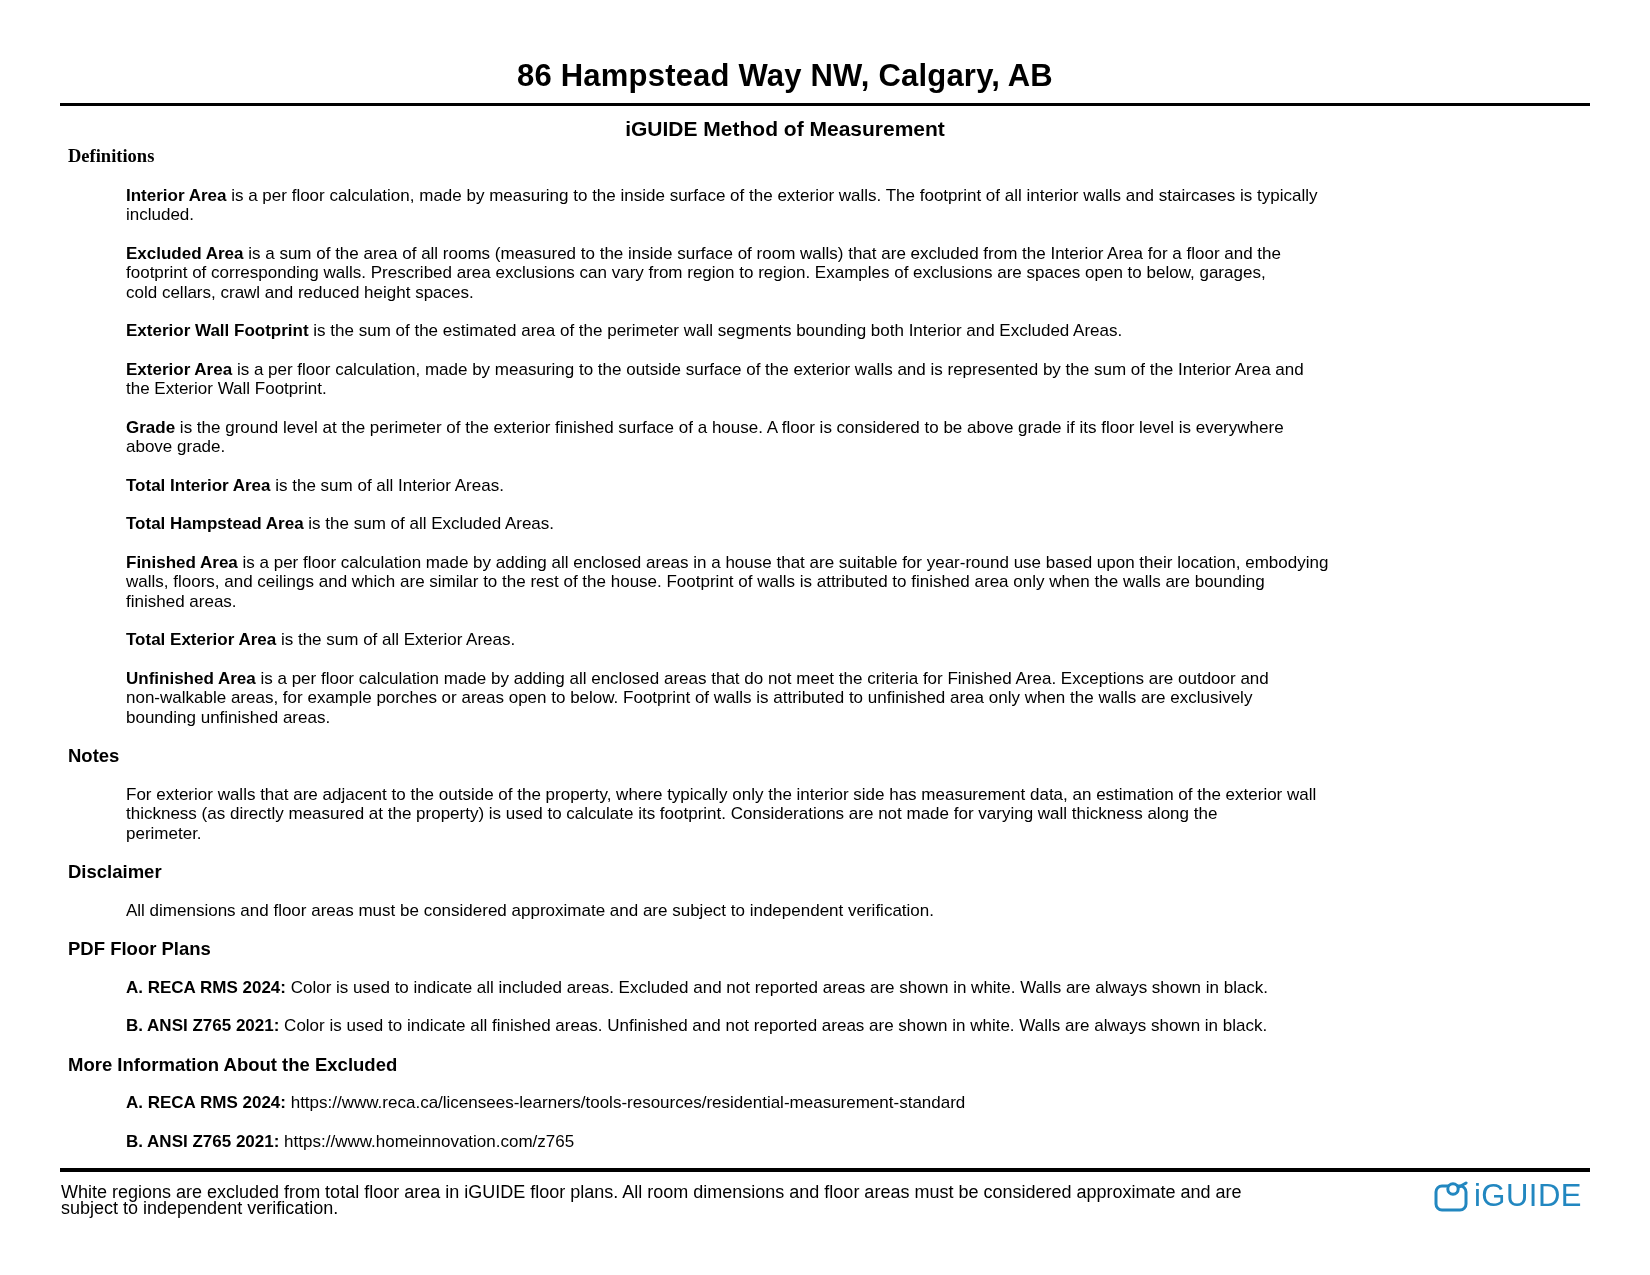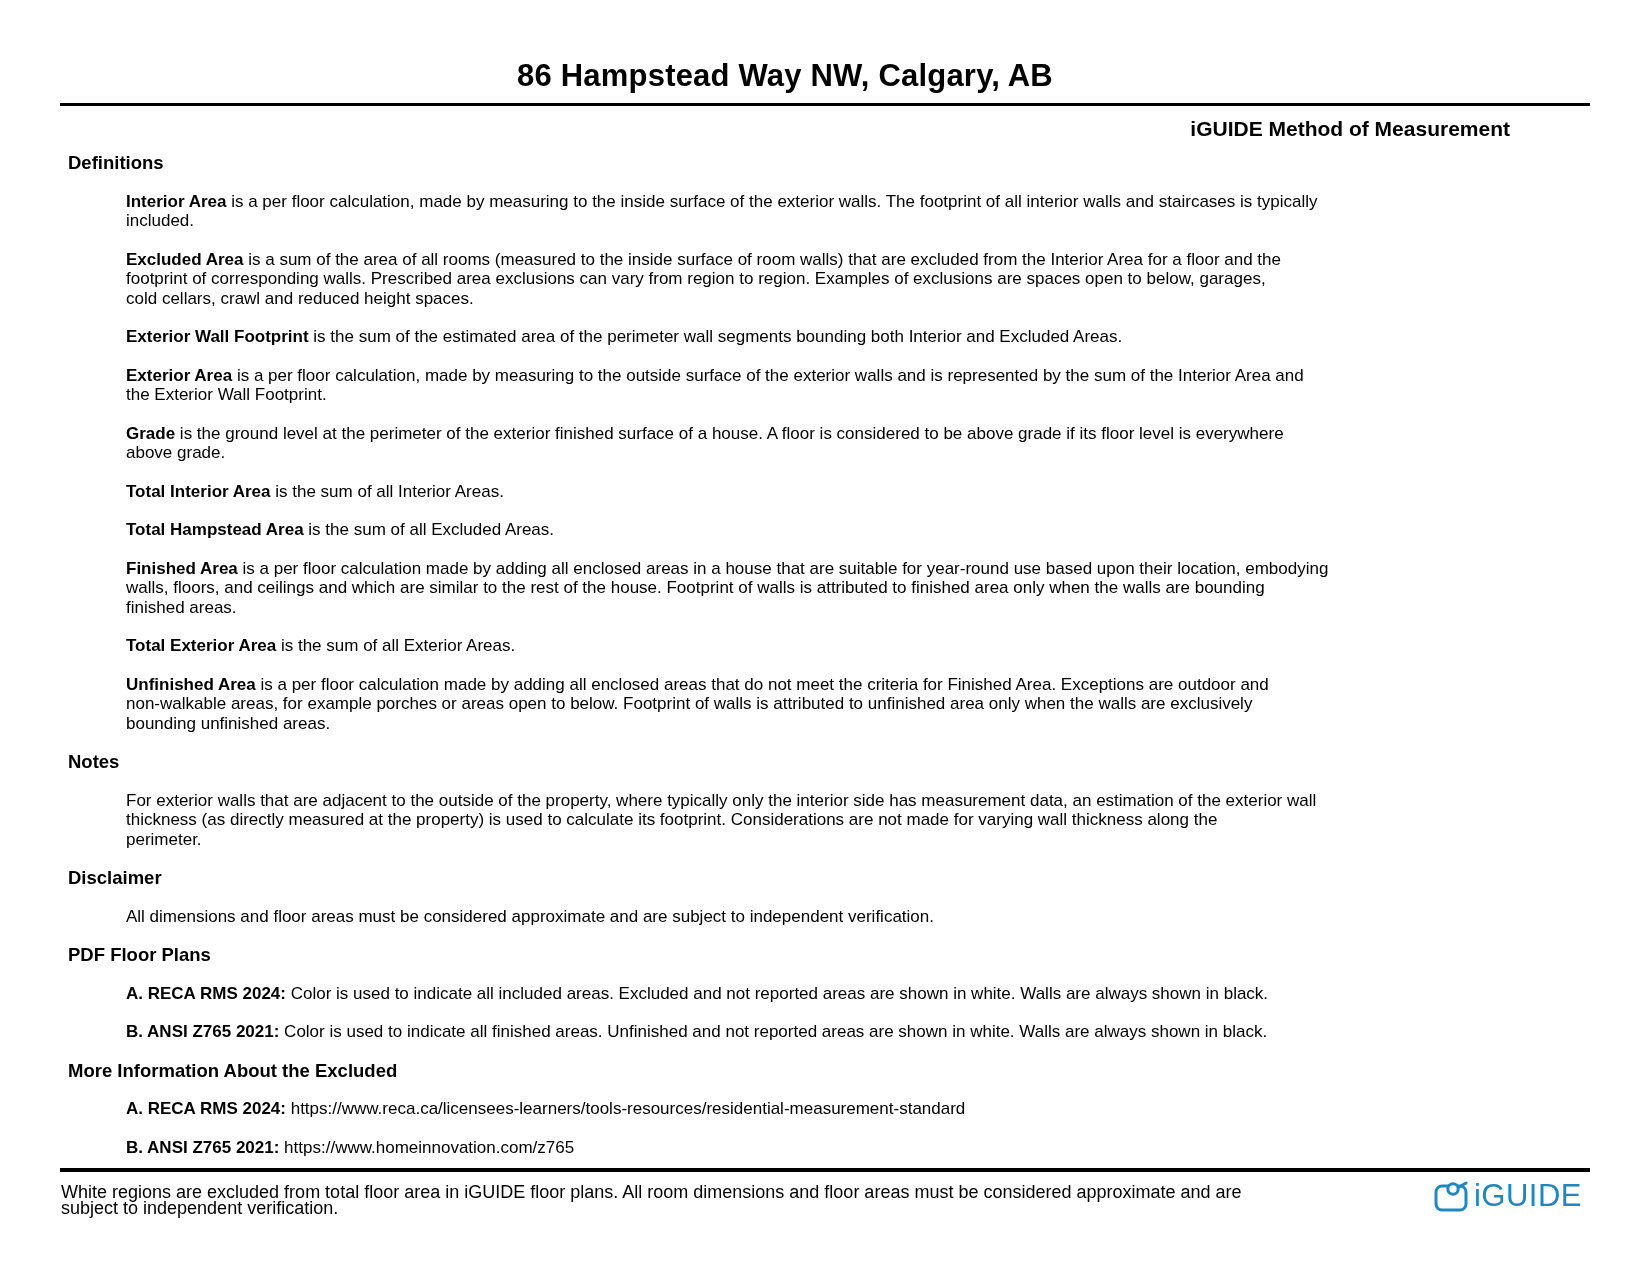--- a/index.html
+++ b/index.html
@@ -28,32 +28,32 @@
     font-weight: bold;
     letter-spacing: 0.2px;
   }
   .rule-top {
     margin-top: 10px;
     height: 3px;
     background: #000000;
   }
   h2.method-title {
     margin: 11px 80px 0 0;
-    text-align: right;
+    text-align: center;
     font-size: 21px;
     line-height: 24px;
     font-weight: bold;
   }
   .sec-heading {
     margin: 19px 0 0 8px;
     font-size: 18.5px;
     line-height: 19.5px;
     font-weight: bold;
   }
-  .sec-heading.first { margin-top: 12px; }
+  .sec-heading.first { margin-top: 6px; font-family: Liberation Serif, serif; }
   p.body-par {
     margin: 19px 40px 0 66px;
     font-size: 17px;
     line-height: 19.5px;
     white-space: pre-line;
   }
   p.body-par b { font-weight: bold; }
   .footer-rule {
     position: absolute;
     left: 60px;

